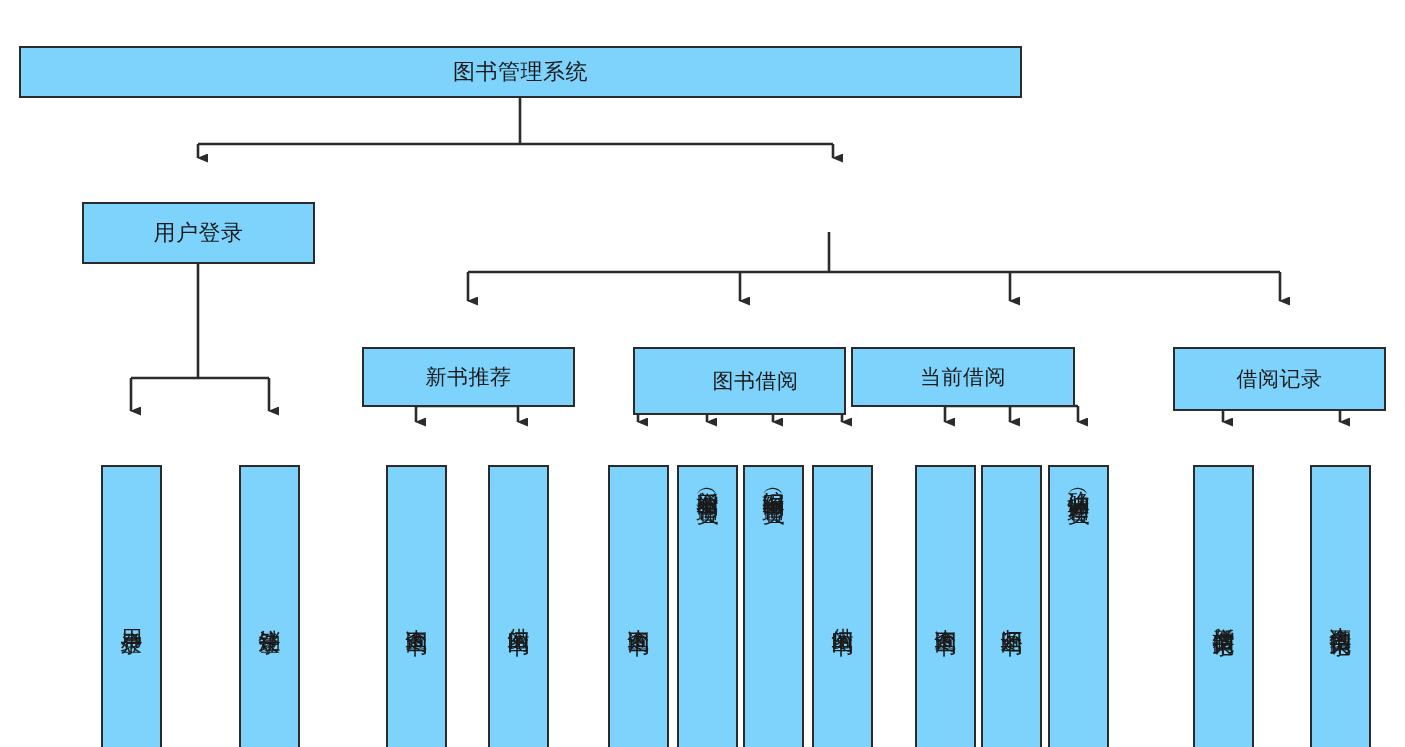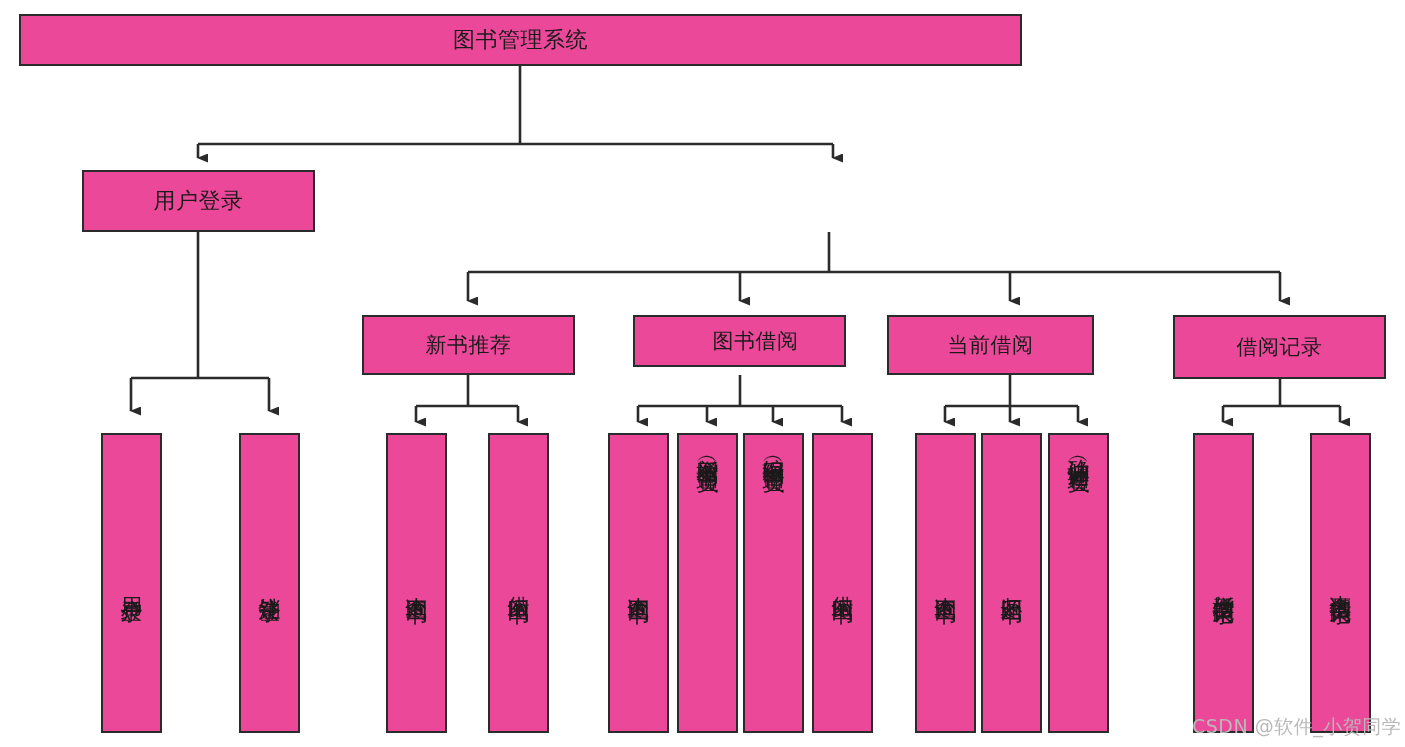--- a/index.html
+++ b/index.html
@@ -22,26 +22,27 @@
     position: absolute;
     left: 0;
     top: 0;
     width: 1405px;
     height: 747px;
   }
   .node {
     position: absolute;
     box-sizing: border-box;
     border: 2px solid #2b2b2b;
-    background: #ec4899;
+    background: #7dd3fc;
     color: #1a1a1a;
     display: flex;
     align-items: center;
     justify-content: center;
     z-index: 2;
+    margin-top: 32px;
   }
   .node-label {
     font-size: 21px;
     line-height: 1.15;
     letter-spacing: 0.5px;
     white-space: nowrap;
     color: #1a1a1a;
   }
   .node.root .node-label { font-size: 22px; }
   .node.level2 .node-label { font-size: 22px; }
@@ -143,24 +144,24 @@
     <span class="node-label">图书管理系统</span>
   </div>
 
   <div class="node level2" style="left:82px; top:170px; width:233px; height:62px;">
     <span class="node-label">用户登录</span>
   </div>
 
   <div class="node level3" style="left:362px; top:315px; width:213px; height:60px;">
     <span class="node-label">新书推荐</span>
   </div>
-  <div class="node level3" style="left:633px; top:315px; width:213px; height:52px;padding-left:32px;">
+  <div class="node level3" style="left:633px; top:315px; width:213px; height:68px;padding-left:32px;">
     <span class="node-label">图书借阅</span>
   </div>
-  <div class="node level3" style="left:887px; top:315px; width:207px; height:60px;">
+  <div class="node level3" style="left:851px; top:315px; width:224px; height:60px;">
     <span class="node-label">当前借阅</span>
   </div>
   <div class="node level3" style="left:1173px; top:315px; width:213px; height:64px;">
     <span class="node-label">借阅记录</span>
   </div>
 
   <div class="node leaf centered" style="left:101px; top:433px; width:61px; height:300px;">
     <span class="node-label">用户登录</span>
   </div>
   <div class="node leaf centered" style="left:239px; top:433px; width:61px; height:300px;">
@@ -197,15 +198,14 @@
     <span class="node-label">确认归还（管理员）</span>
   </div>
 
   <div class="node leaf centered" style="left:1193px; top:433px; width:61px; height:300px;">
     <span class="node-label">新增借阅记录</span>
   </div>
   <div class="node leaf centered" style="left:1310px; top:433px; width:61px; height:300px;">
     <span class="node-label">查询借阅记录</span>
   </div>
 
-  <div class="watermark" style="left:1192px; top:714px;">CSDN @软件_小贺同学</div>
 
 </div>
 
 </body></html>

